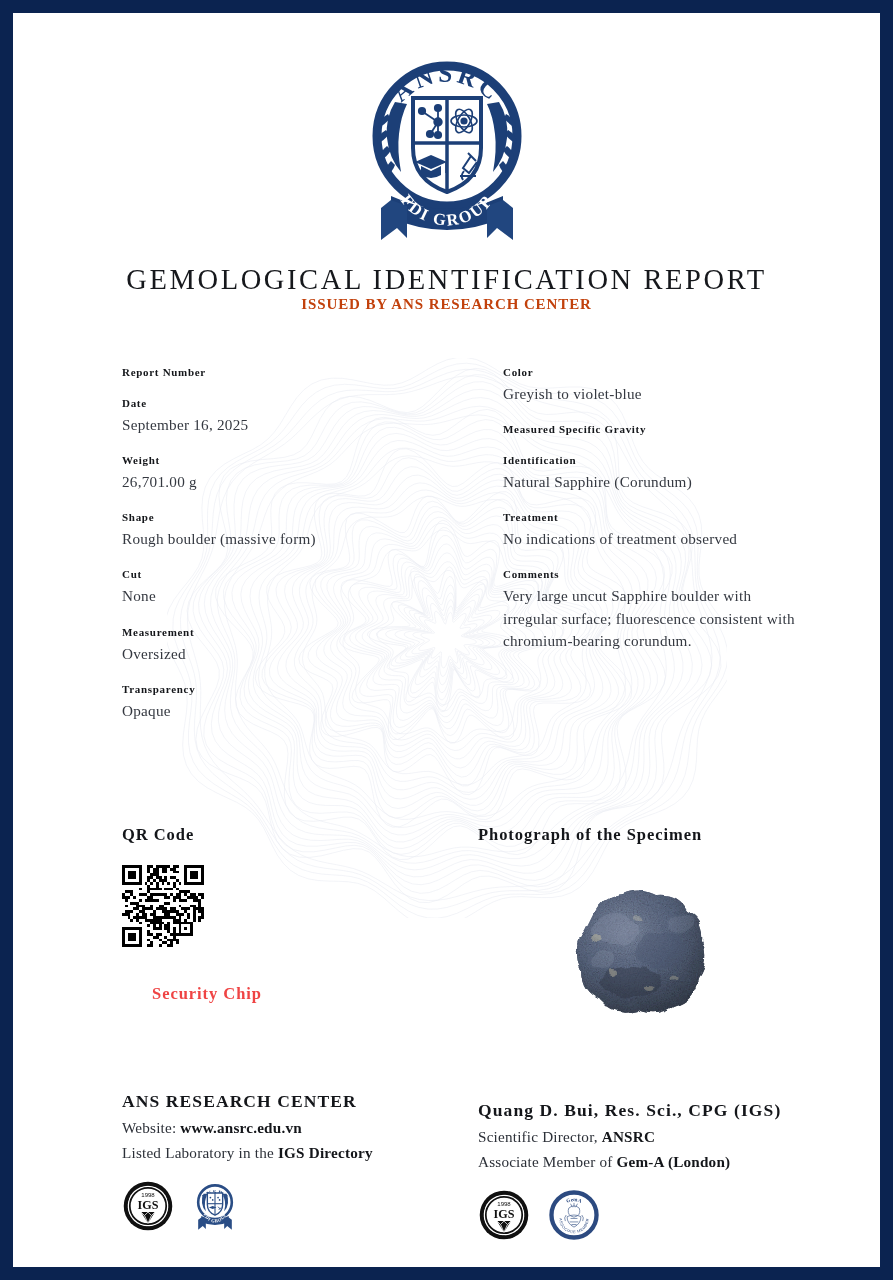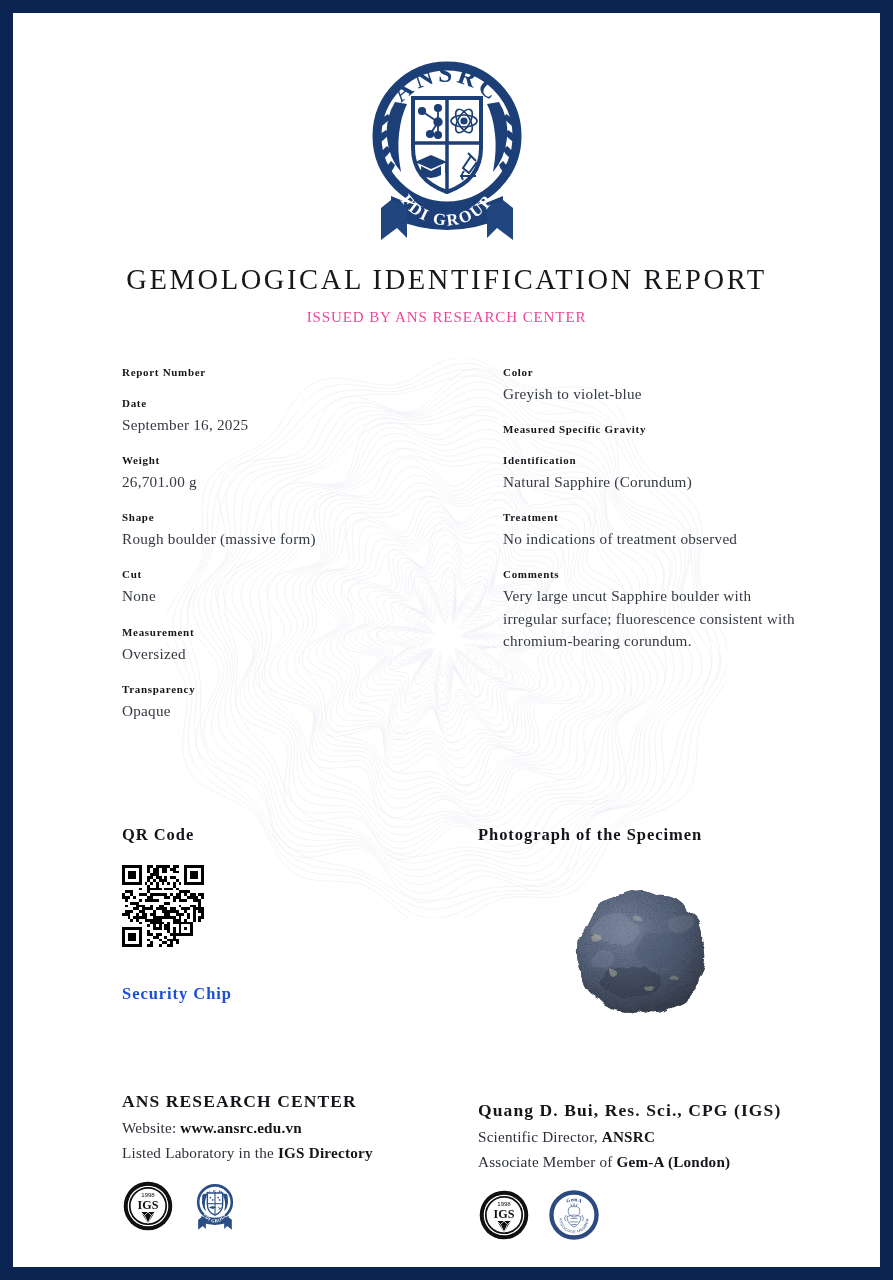--- a/index.html
+++ b/index.html
@@ -70,25 +70,24 @@
     text-align: center;
   }
   .main-title {
     font-size: 28.5px;
     letter-spacing: 2.6px;
     color: #16181c;
     font-weight: 400;
     white-space: nowrap;
   }
   .sub-title {
-    margin-top: 13px;
     font-size: 15px;
-    font-weight: normal;
+    font-weight: bold;
     letter-spacing: 0.9px;
-    color: #ec4899;
+    color: #c2410c;
   }
 
   
   .cols {
     position: absolute;
     top: 352px;
     left: 0;
     right: 0;
     height: 720px;
   }
@@ -134,21 +133,22 @@
     font-weight: bold;
     letter-spacing: 0.95px;
     color: #14161a;
   }
   .qr-holder { margin-top: 20px; }
   .security-chip-label {
     margin-top: 33px;
     font-size: 16.5px;
     font-weight: bold;
     letter-spacing: 0.95px;
-    color: #1d4ed8;
+    color: #ef4444;
+    margin-left: 30px;
   }
   .gem-holder {
     margin-top: 33px;
     display: flex;
     justify-content: center;
     padding-left: 10px;
   }
 
   
   .footer {

